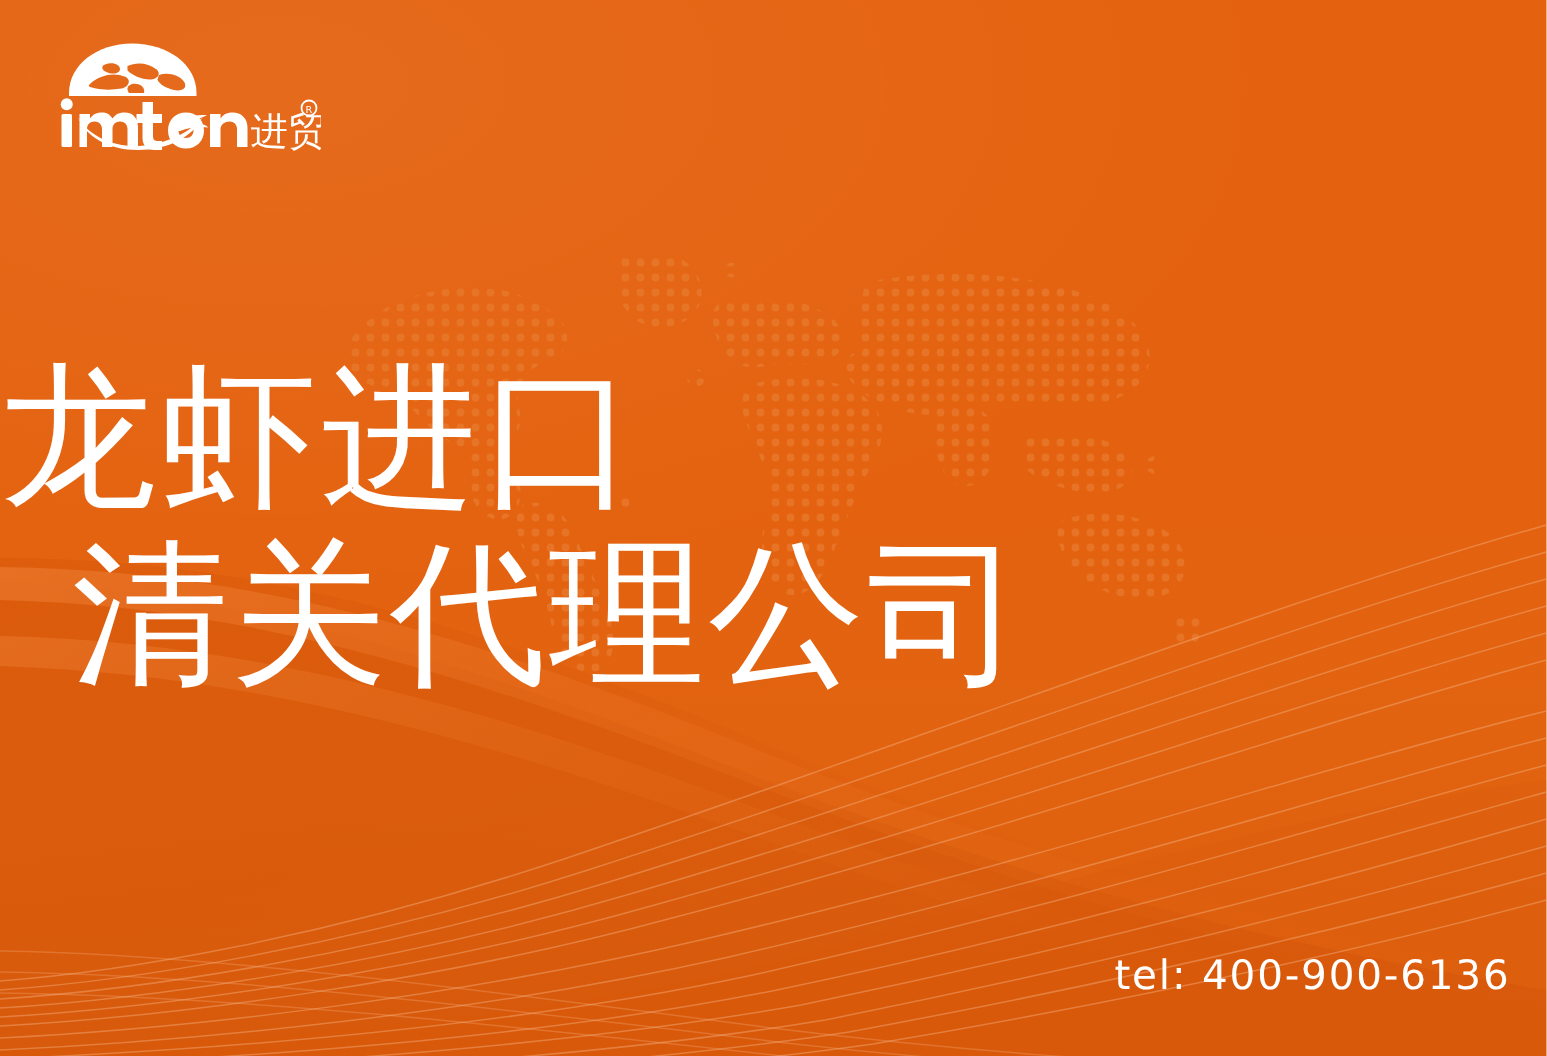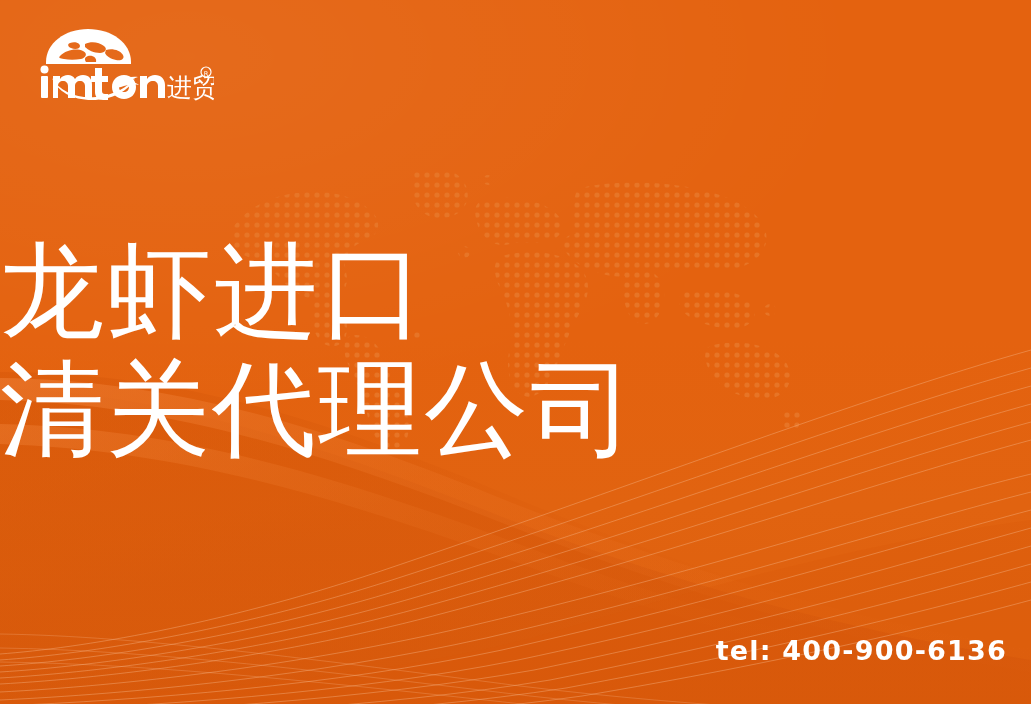--- a/index.html
+++ b/index.html
@@ -60,31 +60,31 @@
     display:block;
     font-family:"DejaVu Sans","Liberation Sans",sans-serif;
     font-weight:400;
     font-size:104px;
     line-height:118px;
     letter-spacing:2px;
     white-space:nowrap;
     text-rendering:geometricPrecision;
   }
   .hl-line.l1{ letter-spacing:3px; }
-  .hl-line.l2{ letter-spacing:2px; }
+  .hl-line.l2{ letter-spacing:2px;padding-left:48px; }
 
   
   #tel{
     position:absolute;
     right:24px;
     bottom:38px;
     color:#ffffff;
     font-family:"DejaVu Sans","Liberation Sans",sans-serif;
     font-size:27px;
-    font-weight:700;
+    font-weight:400;
     letter-spacing:1.2px;
     white-space:nowrap;
   }
 </style>
 </head>
 <body>
 
 <div id="banner">
 
   <div class="bg-base"></div>

